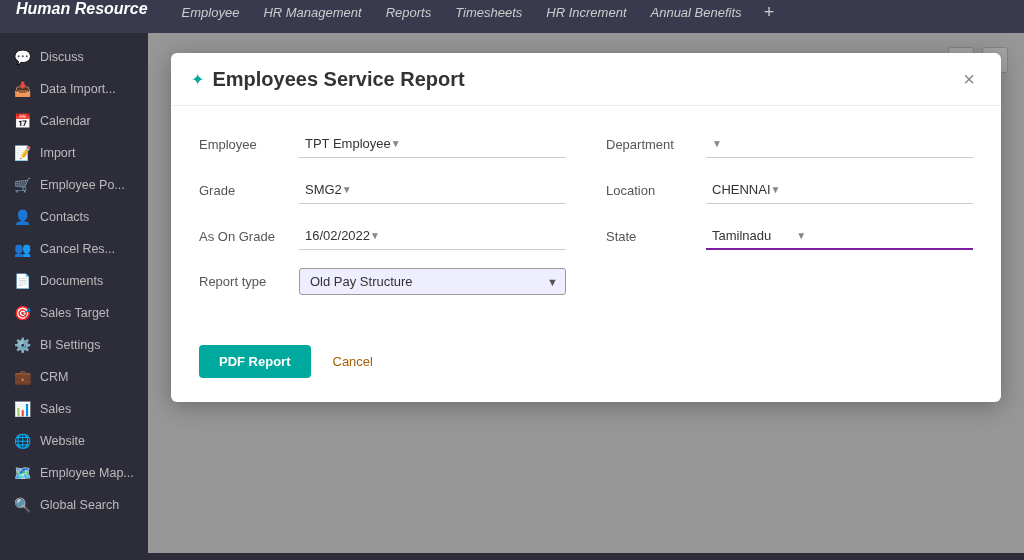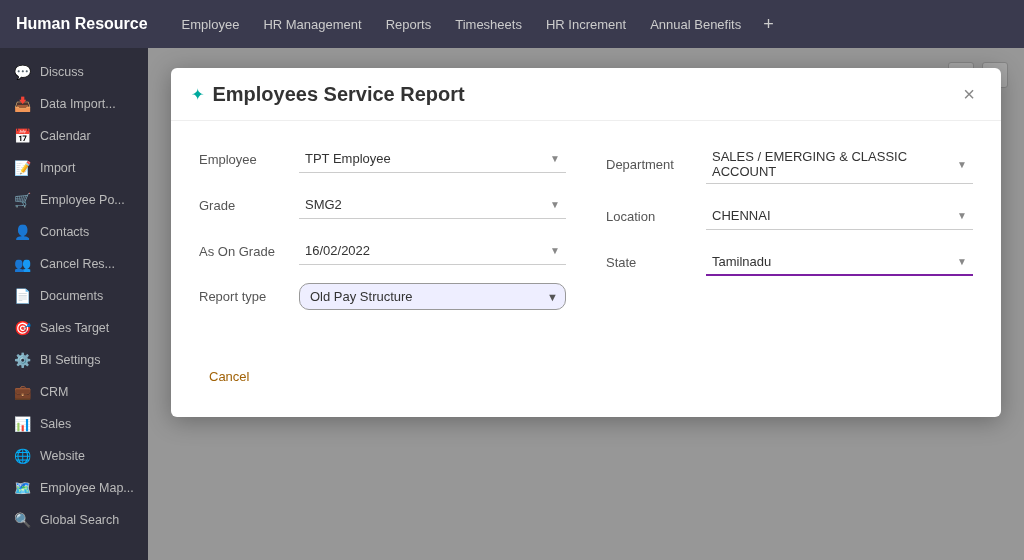--- a/index.html
+++ b/index.html
@@ -1,27 +1,28 @@
 <!DOCTYPE html>
 <html><head>
   <meta charset="utf-8">
   <style>
     * { box-sizing: border-box; margin: 0; padding: 0; }
     body { font-family: 'Segoe UI', Arial, sans-serif; background: #2d2d3a; width: 1024px; height: 560px; overflow: hidden; position: relative; }
 
     
     .top-nav {
       background: #3a3a4e;
-      height: 48px;
-      display: flex;
-      align-items: center;
+      height: 33px;
+      display: flex;
+      align-items: flex-start;
       padding: 0 16px;
       color: #fff;
       font-size: 14px;
       gap: 0;
+      font-style: italic;
     }
     .top-nav .brand {
       font-size: 16px;
       font-weight: 600;
       color: #fff;
       margin-right: 24px;
       white-space: nowrap;
     }
     .top-nav .nav-items {
       display: flex;
@@ -193,38 +194,37 @@
       flex: 1;
       border: none;
       border-bottom: 1px solid #ccc;
       padding: 4px 6px;
       font-size: 13px;
       color: #333;
       background: transparent;
       outline: none;
       display: flex;
       align-items: center;
-      justify-content: space-between;
       cursor: pointer;
       min-height: 28px;
     }
     .form-control .arrow {
       color: #888;
       font-size: 10px;
     }
 
     
     .report-type-wrap {
       flex: 1;
       position: relative;
     }
     .report-type-select {
       width: 100%;
       border: 1px solid #999;
-      border-radius: 10px;
+      border-radius: 3px;
       padding: 5px 28px 5px 10px;
       font-size: 13px;
       color: #333;
       background: #eeeeff;
       outline: none;
       cursor: pointer;
       appearance: none;
       -webkit-appearance: none;
     }
     .report-type-arrow {
@@ -469,21 +469,20 @@
                   <span class="report-type-arrow">▼</span>
                 </div>
               </div>
             </div>
 
             <div>
 
               <div class="form-group">
                 <label class="form-label">Department</label>
                 <div class="form-control">
-                  <span>SALES / EMERGING &amp; CLASSIC ACCOUNT</span>
                   <span class="arrow">▼</span>
                 </div>
               </div>
 
               <div class="form-group">
                 <label class="form-label">Location</label>
                 <div class="form-control">
                   <span>CHENNAI</span>
                   <span class="arrow">▼</span>
                 </div>
@@ -495,20 +494,21 @@
                   <span>Tamilnadu</span>
                   <span class="arrow">▼</span>
                 </div>
               </div>
             </div>
 
           </div>
         </div>
 
         <div class="modal-footer">
+          <button class="btn-pdf">PDF Report</button>
           <button class="btn-cancel">Cancel</button>
         </div>
 
       </div>
     </div>
 
   </div>
 </div>
 
 </body></html>

